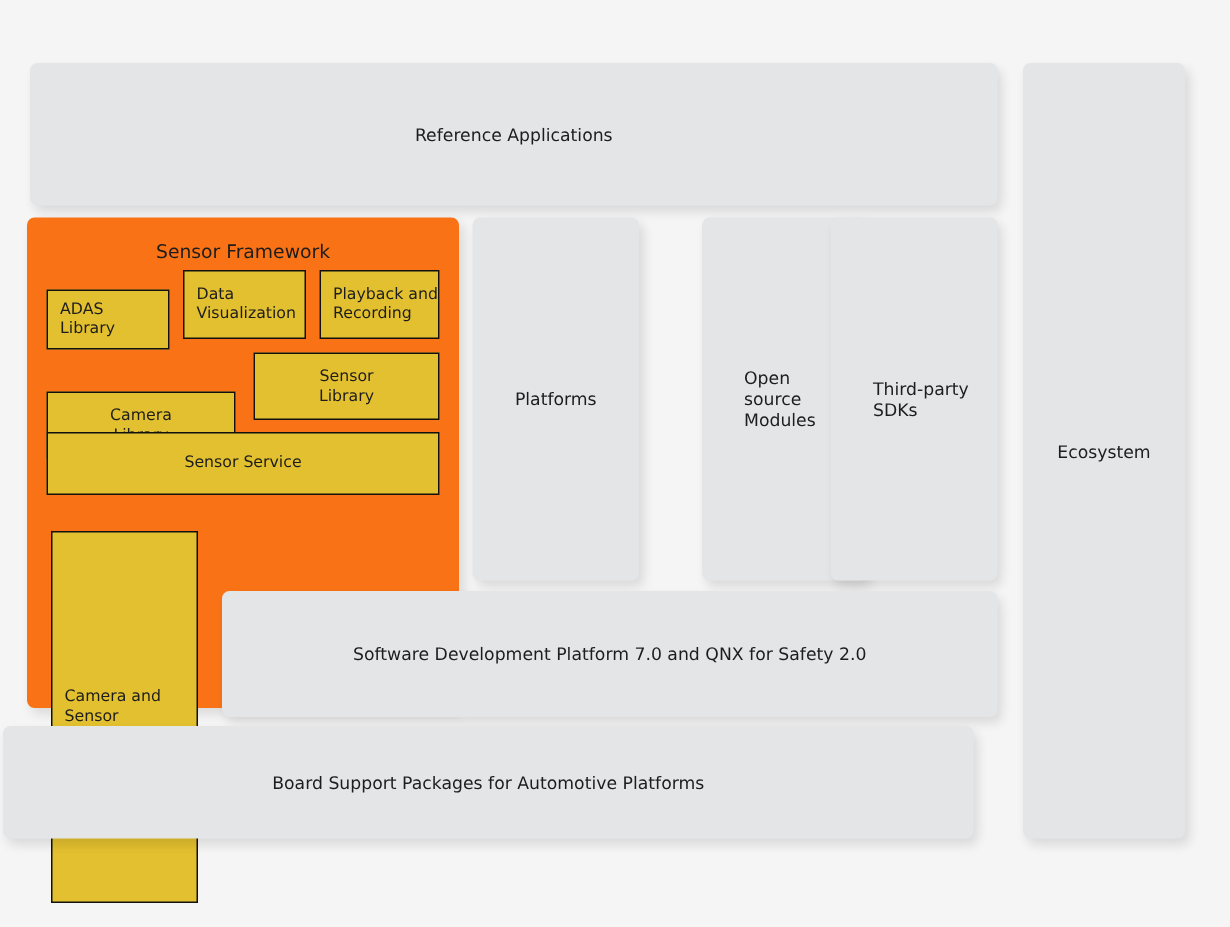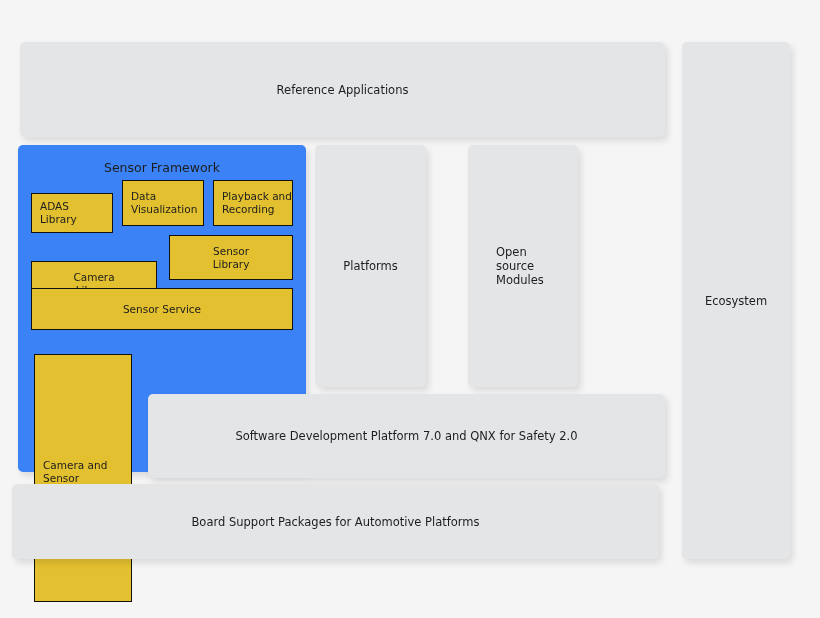--- a/index.html
+++ b/index.html
@@ -23,21 +23,21 @@
   .block {
     position: absolute;
     box-sizing: border-box;
     border-radius: 5px;
   }
   .grey {
     background: #e3e5e7;
     box-shadow: 3px 4px 7px rgba(0,0,0,0.11);
   }
   .yellow-panel {
-    background: #3b82f6;
+    background: #f97316;
     box-shadow: 3px 4px 7px rgba(0,0,0,0.11);
   }
   .label {
     position: absolute;
     color: #1d1d1d;
     font-size: 11.5px;
     line-height: 14px;
     white-space: pre-line;
   }
   .label-center {
@@ -107,21 +107,21 @@
   #col-networking { left: 315px; top: 145px; width: 111px; height: 242px; }
   #col-opensource { left: 435px; top: 145px; width: 110px; height: 242px; margin-left: 33px; }
   #col-thirdparty { left: 554px; top: 145px; width: 111px; height: 242px; }
 
   #col-networking .label { left: 0; right: 0; text-align: center; }
   #col-opensource .label,
   #col-thirdparty .label { left: 28px; text-align: left; }
 
   
   #sdp-bar { left: 148px; top: 394px; width: 517px; height: 84px; }
-  #bsp-bar { left: 12px;  top: 484px; width: 647px; height: 75px; }
+  #bsp-bar { left: 2px;  top: 484px; width: 647px; height: 75px; }
 
   
   #ecosystem { left: 682px; top: 42px; width: 108px; height: 517px; }
 </style>
 </head>
 <body>
 
 <div id="canvas">
 
   <div class="block grey" id="ref-apps">
@@ -170,20 +170,24 @@
   <div class="block grey" id="col-networking">
     <div class="label label-center">Platforms</div>
   </div>
 
   <div class="block grey" id="col-opensource">
     <div class="label label-left">Open
 source
 Modules</div>
   </div>
 
+  <div class="block grey" id="col-thirdparty">
+    <div class="label label-left">Third-party
+SDKs</div>
+  </div>
 
   <div class="block grey" id="sdp-bar">
     <div class="label label-center">Software Development Platform 7.0 and QNX for Safety 2.0</div>
   </div>
 
   <div class="block grey" id="bsp-bar">
     <div class="label label-center">Board Support Packages for Automotive Platforms</div>
   </div>
 
   <div class="block grey" id="ecosystem">

